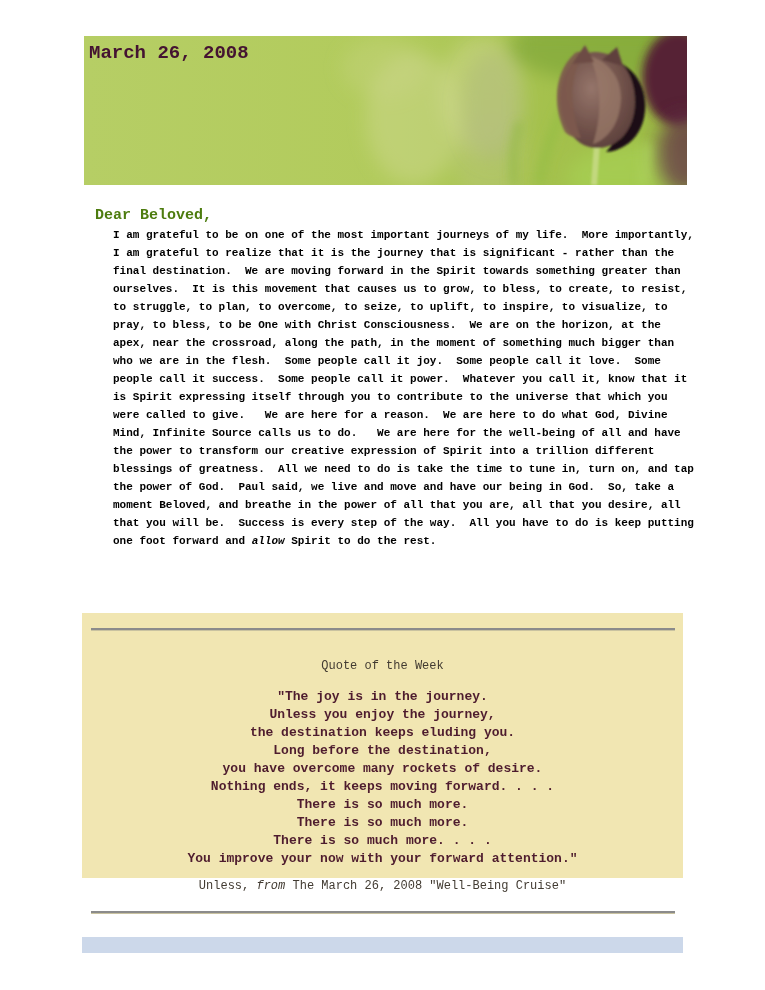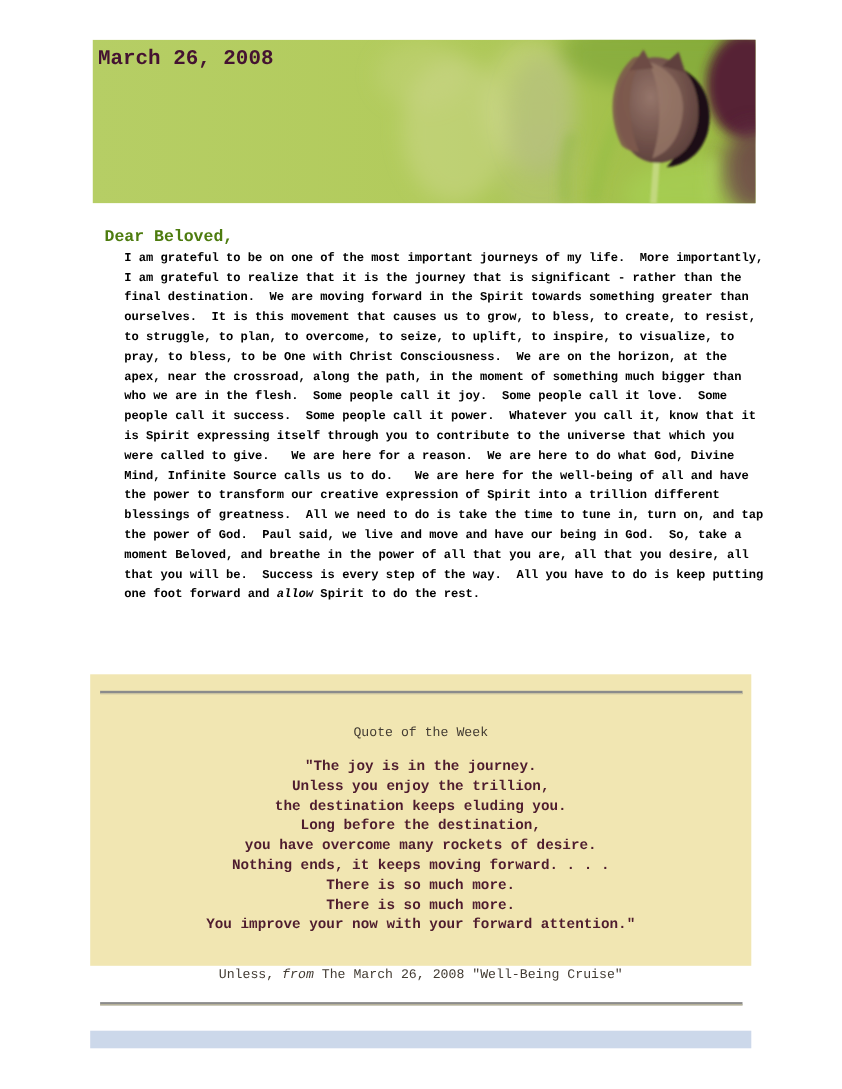--- a/index.html
+++ b/index.html
@@ -170,27 +170,28 @@
 
   <div class="letter-paragraph"><span>I am grateful to be on one of the most important journeys of my life.  More importantly, I am grateful to realize that it is the journey that is significant - rather than the final destination.  We are moving forward in the Spirit towards something greater than ourselves.  It is this movement that causes us to grow, to bless, to create, to resist, to struggle, to plan, to overcome, to seize, to uplift, to inspire, to visualize, to pray, to bless, to be One with Christ Consciousness.  We are on the horizon, at the apex, near the crossroad, along the path, in the moment of something much bigger than who we are in the flesh.  Some people call it joy.  Some people call it love.  Some people call it success.  Some people call it power.  Whatever you call it, know that it is Spirit expressing itself through you to contribute to the universe that which you were called to give.   We are here for a reason.  We are here to do what God, Divine Mind, Infinite Source calls us to do.   We are here for the well-being of all and have the power to transform our creative expression of Spirit into a trillion different blessings of greatness.  All we need to do is take the time to tune in, turn on, and tap the power of God.  Paul said, we live and move and have our being in God.  So, take a moment Beloved, and breathe in the power of all that you are, all that you desire, all that you will be.  Success is every step of the way.  All you have to do is keep putting one foot forward and </span><em>allow</em><span> Spirit to do the rest.</span></div>
 
   <div class="quote-box">
     <div class="rule rule-top"></div>
 
     <div class="quote-heading">Quote of the Week</div>
 
     <div class="quote-lines">
         <div>"The joy is in the journey.</div>
-        <div>Unless you enjoy the trillion,</div>
+        <div>Unless you enjoy the journey,</div>
         <div>the destination keeps eluding you.</div>
         <div>Long before the destination,</div>
         <div>you have overcome many rockets of desire.</div>
         <div>Nothing ends, it keeps moving forward. . . .</div>
         <div>There is so much more.</div>
         <div>There is so much more.</div>
+        <div>There is so much more. . . .</div>
         <div>You improve your now with your forward attention."</div>
       </div>
 
     <div class="attribution"><span>Unless, </span><em>from</em><span> The March 26, 2008 "Well-Being Cruise"</span></div>
 
     <div class="rule rule-bottom"></div>
   </div>
 
   <div class="footer-bar"></div>
 

